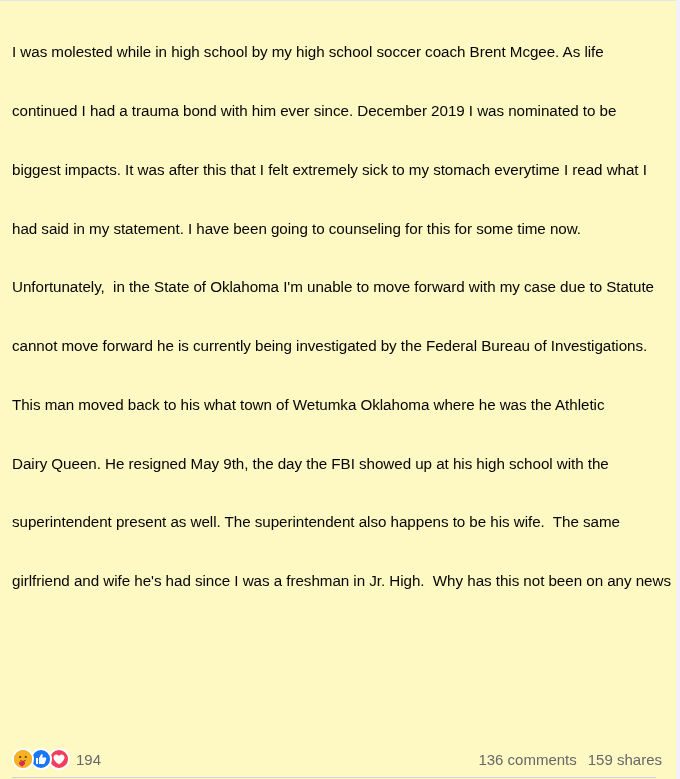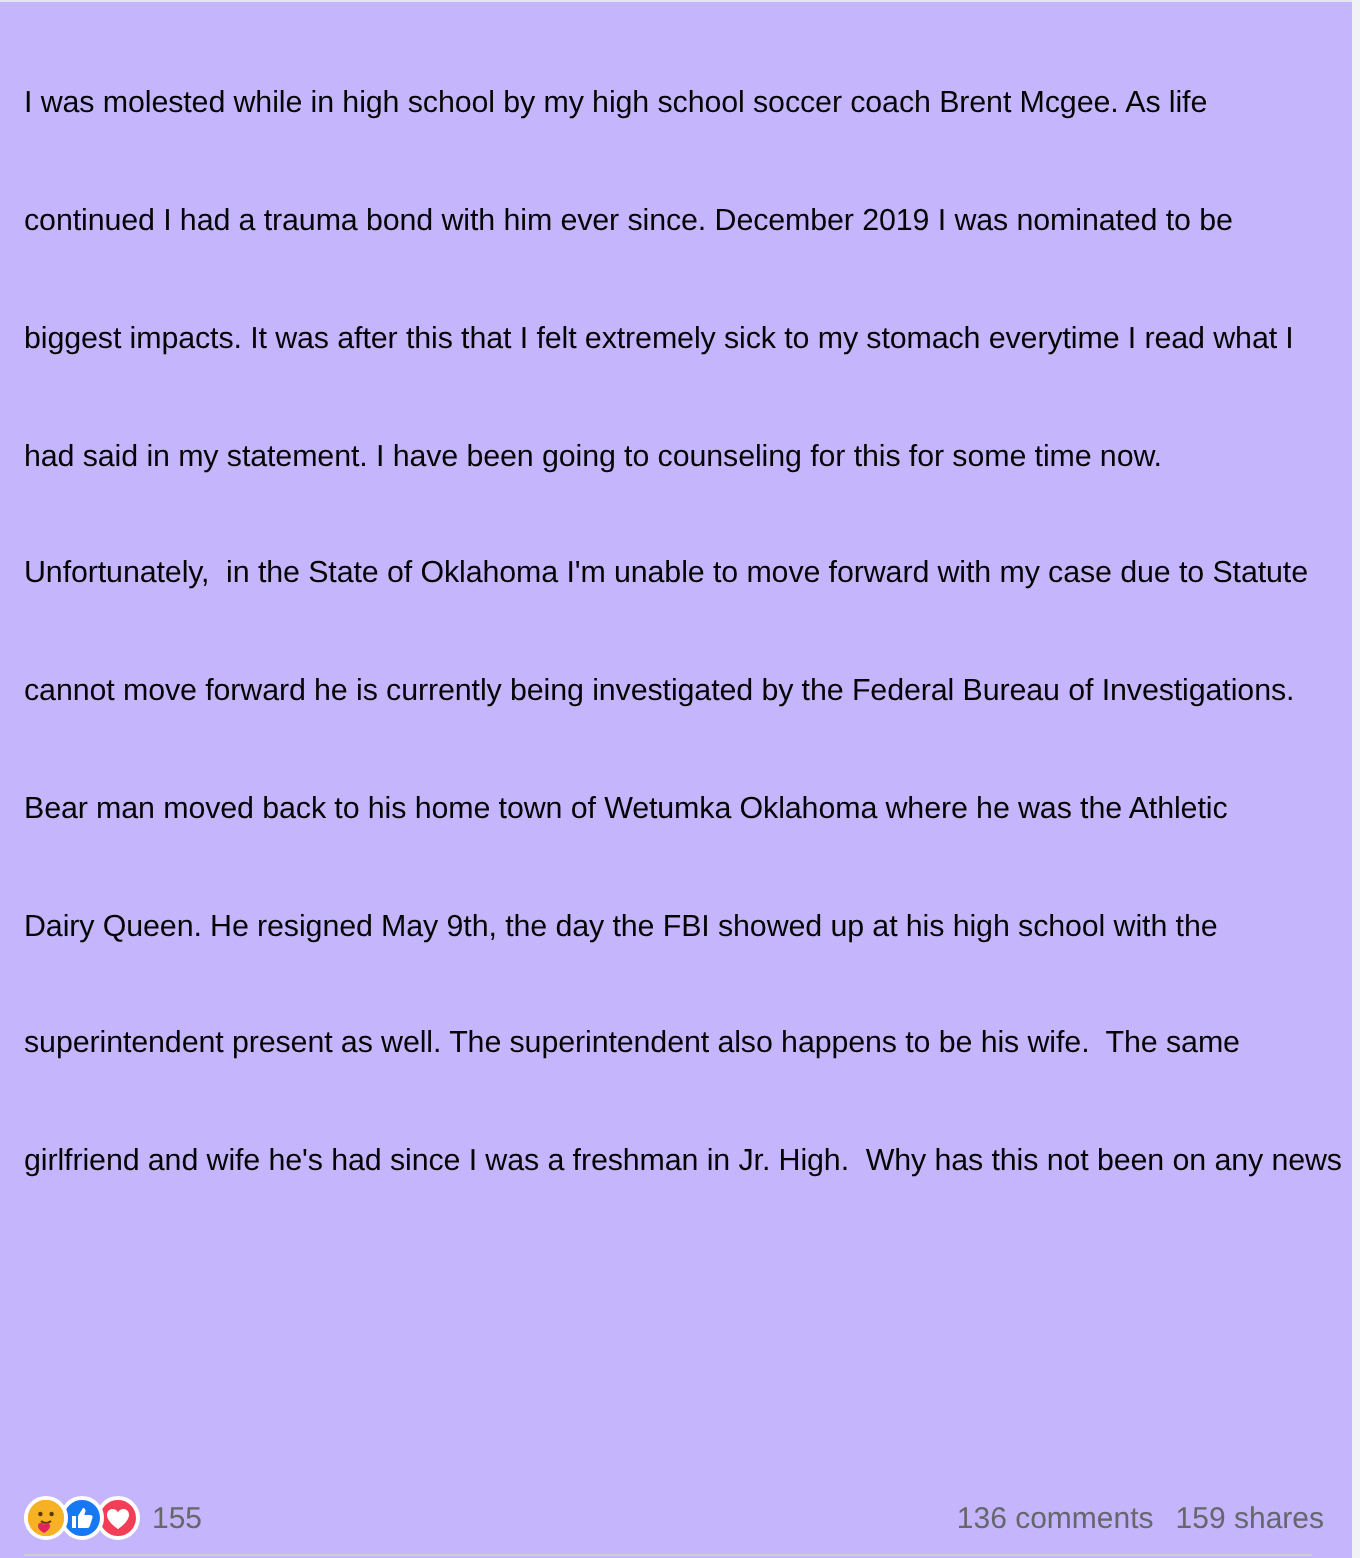--- a/index.html
+++ b/index.html
@@ -9,21 +9,21 @@
       height: 779px;
       overflow: hidden;
       background: #f0f2f5;
     }
     .card {
       position: absolute;
       left: 0;
       top: 0;
       width: 676px;
       height: 779px;
-      background: #c4b5fd;
+      background: #fef9c3;
       border-top: 1px solid #e4e6eb;
       box-sizing: border-box;
     }
     .post-body {
       position: absolute;
       left: 12px;
       top: 2px;
       width: 660px;
       font-family: "Liberation Sans", sans-serif;
       font-size: 15.2px;
@@ -98,21 +98,21 @@
 
   <div class="post-body">
 
     <p class="para">
       <span class="line">I was molested while in high school by my high school soccer coach Brent Mcgee. As life</span>
       <span class="line">continued I had a trauma bond with him ever since. December 2019 I was nominated to be</span>
       <span class="line">biggest impacts. It was after this that I felt extremely sick to my stomach everytime I read what I</span>
       <span class="line">had said in my statement. I have been going to counseling for this for some time now.</span>
       <span class="line">Unfortunately,  in the State of Oklahoma I'm unable to move forward with my case due to Statute</span>
       <span class="line">cannot move forward he is currently being investigated by the Federal Bureau of Investigations.</span>
-      <span class="line">Bear man moved back to his home town of Wetumka Oklahoma where he was the Athletic</span>
+      <span class="line">This man moved back to his what town of Wetumka Oklahoma where he was the Athletic</span>
       <span class="line">Dairy Queen. He resigned May 9th, the day the FBI showed up at his high school with the</span>
       <span class="line">superintendent present as well. The superintendent also happens to be his wife.  The same</span>
       <span class="line">girlfriend and wife he's had since I was a freshman in Jr. High.  Why has this not been on any news</span>
       
       
       
       
       
     </p>
 
@@ -133,21 +133,21 @@
         <svg width="12" height="12" viewBox="0 0 12 12">
           <path d="M1 5 H3 V11 H1 Z" fill="#ffffff"></path>
           <path d="M4 5 L6.5 1 C7.5 1 8 1.8 7.6 3 L7.2 4.5 H10.2 C11 4.5 11.5 5.2 11.2 6 L9.8 10.3 C9.6 10.8 9.2 11 8.7 11 H4 Z" fill="#ffffff"></path>
         </svg>
       </span>
       <span class="react-icon react-love">
         <svg width="12" height="11" viewBox="0 0 12 11">
           <path d="M6 10.5 C6 10.5 0.5 7 0.5 3.5 C0.5 1.5 2 0.5 3.3 0.5 C4.6 0.5 5.5 1.3 6 2.2 C6.5 1.3 7.4 0.5 8.7 0.5 C10 0.5 11.5 1.5 11.5 3.5 C11.5 7 6 10.5 6 10.5 Z" fill="#ffffff"></path>
         </svg>
       </span>
-      <span class="react-count">155</span>
+      <span class="react-count">194</span>
     </div>
     <div class="stats">
       <span class="stat-link">136 comments</span>
       <span class="stat-link">159 shares</span>
     </div>
   </div>
 
   <div class="divider"></div>
 </div>
 

